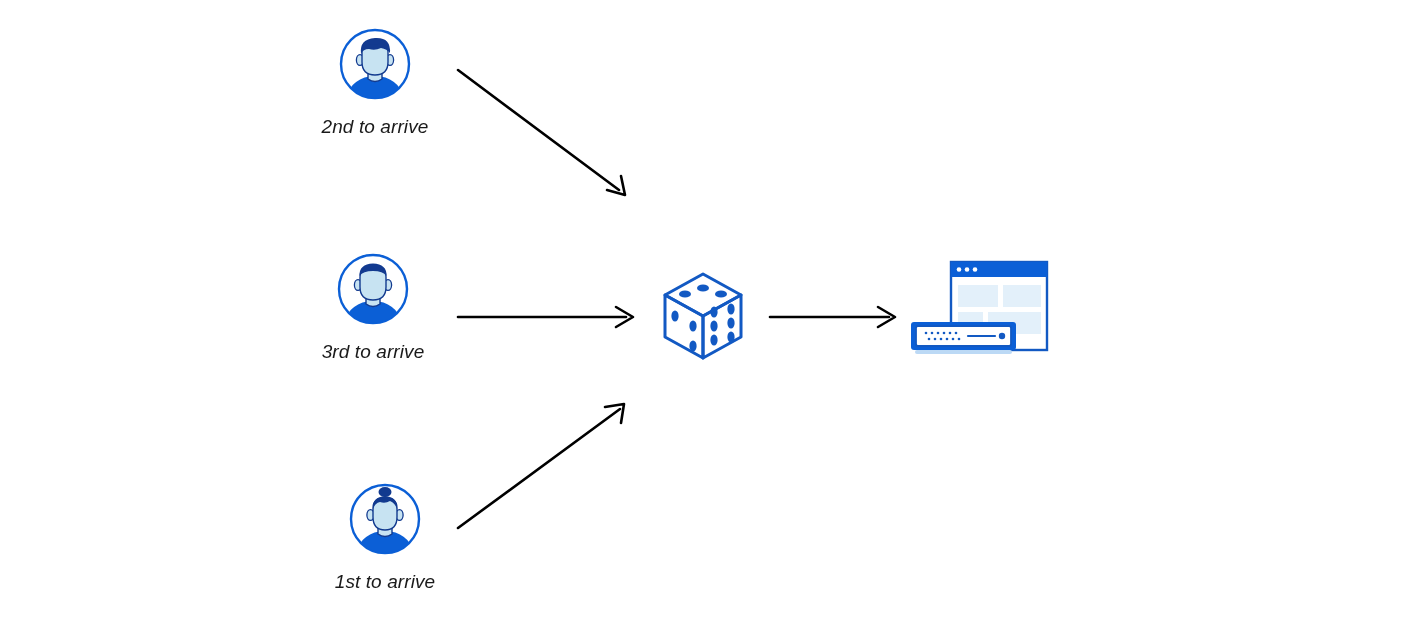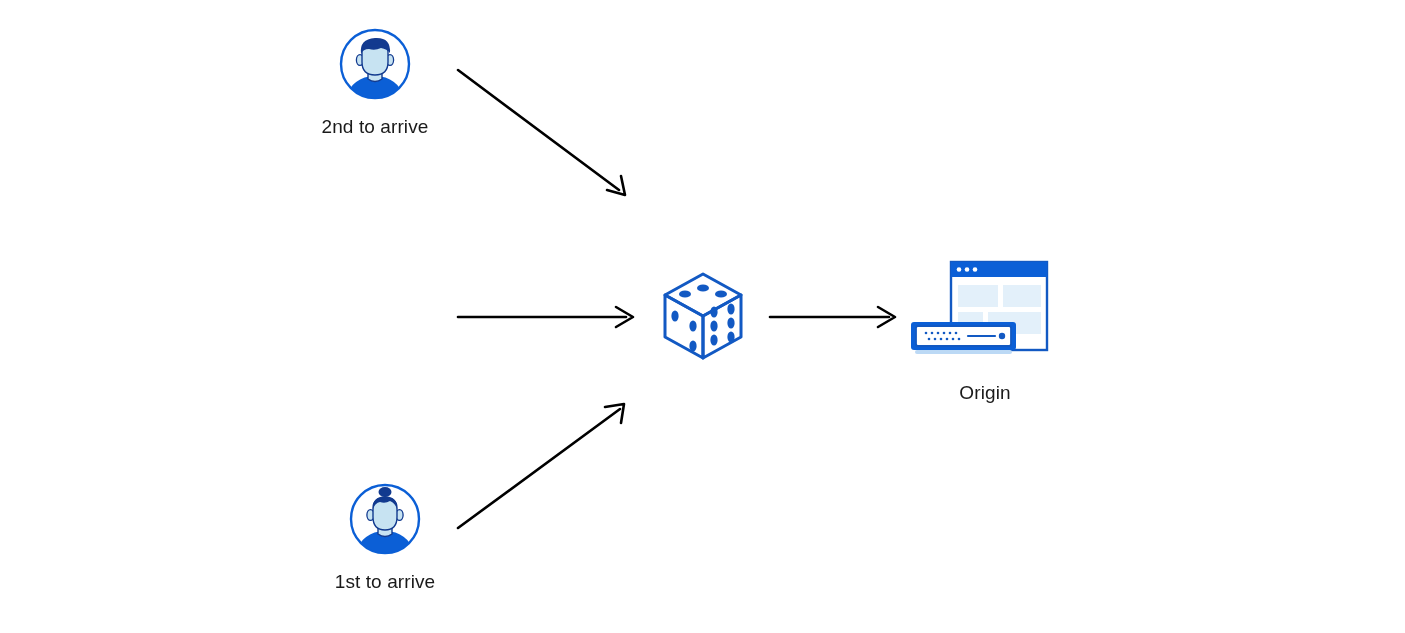--- a/index.html
+++ b/index.html
@@ -9,20 +9,21 @@
   }
   body {
     font-family: "Liberation Sans", sans-serif;
   }
   #canvas {
     position: relative;
     width: 1405px;
     height: 633px;
     background: #ffffff;
     overflow: hidden;
+    font-style: italic;
   }
   .node {
     position: absolute;
   }
   .avatar-node { width: 140px; }
   .avatar-wrap {
     width: 76px;
     height: 76px;
     margin: 0 auto;
   }
@@ -97,20 +98,42 @@
           <path d="M25 26 Q25 16 38 16 Q51 16 51 26 L51 36 Q51 49 38 49 Q25 49 25 36 Z" fill="#c7e3f2" stroke="#123a8f" stroke-width="1.4"></path>
 
           <path d="M24 28 Q22 13 38 12 Q54 11 53 27 Q50 23 44 22 Q38 25 32 23 Q26 23 24 28 Z" fill="#123a8f"></path>
           <path d="M25 22 Q31 17 38 19 Q45 15 51 21 Q47 13 38 13 Q28 13 25 22 Z" fill="#123a8f"></path>
         </g>
       </svg>
     </div>
     <div class="node-label">2nd to arrive</div>
   </div>
 
+  <div class="node avatar-node" style="left:303px; top:251px;">
+    <div class="avatar-wrap">
+      <svg viewBox="0 0 76 76" width="76" height="76">
+        <defs>
+          <clipPath id="clipB">
+              <circle cx="38" cy="38" r="34"></circle>
+            </clipPath>
+        </defs>
+        <circle cx="38" cy="38" r="34" fill="#ffffff" stroke="#0b5fd6" stroke-width="2.4"></circle>
+        <g clip-path="url(#clipB)">
+          <path d="M38 50 C20 50 9 62 7 80 L69 80 C67 62 56 50 38 50 Z" fill="#0b5fd6"></path>
+          <path d="M31 41 L31 53 Q38 58 45 53 L45 41 Z" fill="#c7e3f2" stroke="#123a8f" stroke-width="1.4"></path>
+          <ellipse cx="23" cy="34" rx="3.6" ry="5.4" fill="#c7e3f2" stroke="#123a8f" stroke-width="1.3"></ellipse>
+          <ellipse cx="53" cy="34" rx="3.6" ry="5.4" fill="#c7e3f2" stroke="#123a8f" stroke-width="1.3"></ellipse>
+          <path d="M25 26 Q25 16 38 16 Q51 16 51 26 L51 36 Q51 49 38 49 Q25 49 25 36 Z" fill="#c7e3f2" stroke="#123a8f" stroke-width="1.4"></path>
+
+          <path d="M24.5 25 Q24 13 38 12.5 Q52 13 51.5 25 Q48 20 38 20 Q28 20 24.5 25 Z" fill="#123a8f"></path>
+        </g>
+      </svg>
+    </div>
+    <div class="node-label">3rd to arrive</div>
+  </div>
 
   <div class="node avatar-node" style="left:315px; top:481px;">
     <div class="avatar-wrap">
       <svg viewBox="0 0 76 76" width="76" height="76">
         <defs>
           <clipPath id="clipC">
               <circle cx="38" cy="38" r="34"></circle>
             </clipPath>
         </defs>
         <circle cx="38" cy="38" r="34" fill="#ffffff" stroke="#0b5fd6" stroke-width="2.4"></circle>
@@ -196,16 +219,15 @@
             <circle cx="36" cy="81" r="1.3"></circle>
               <circle cx="42" cy="81" r="1.3"></circle>
             <circle cx="48" cy="81" r="1.3"></circle>
               <circle cx="54" cy="81" r="1.3"></circle>
           </g>
           <line x1="63" y1="78" x2="90" y2="78" stroke="#1259c3" stroke-width="2.2" stroke-linecap="round"></line>
           <circle cx="97" cy="78" r="3.2" fill="#1259c3"></circle>
         </g>
       </svg>
     </div>
-    <div class="node-label">Origin</div>
   </div>
 
 </div>
 
 </body></html>

